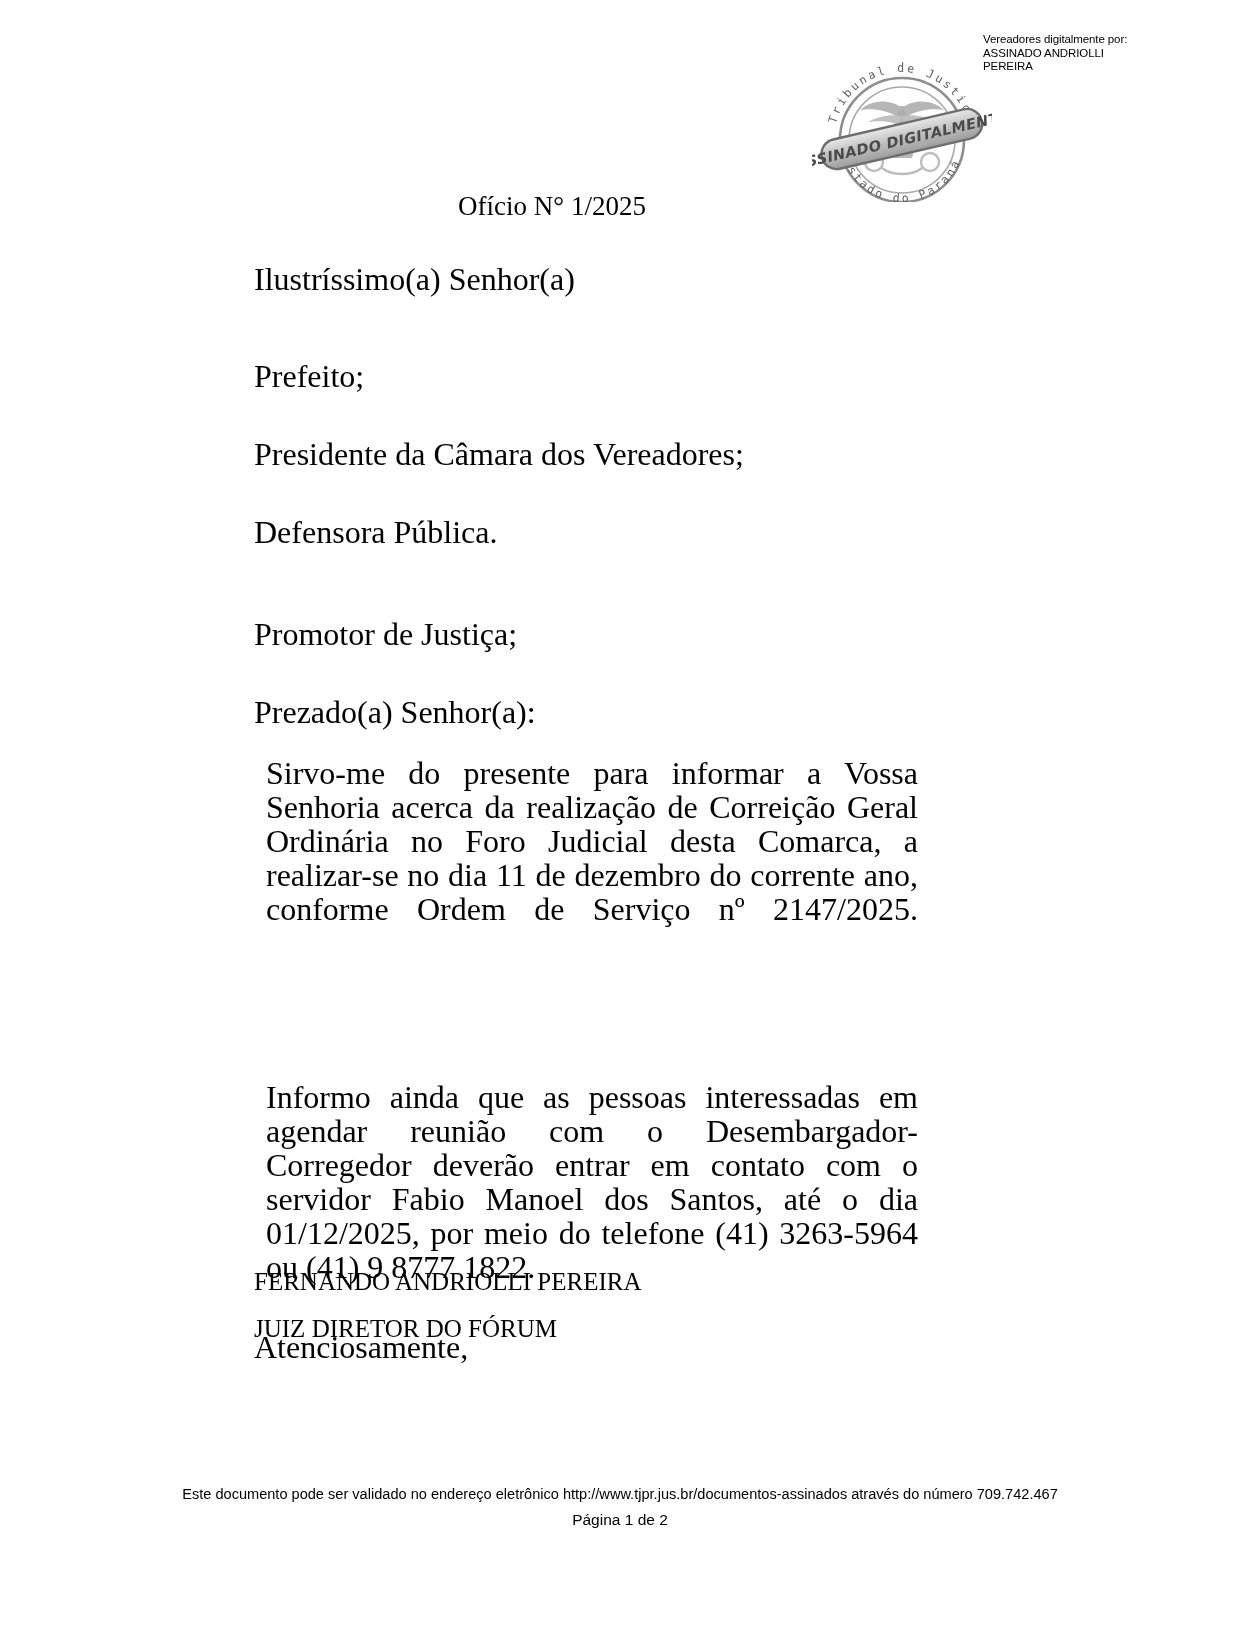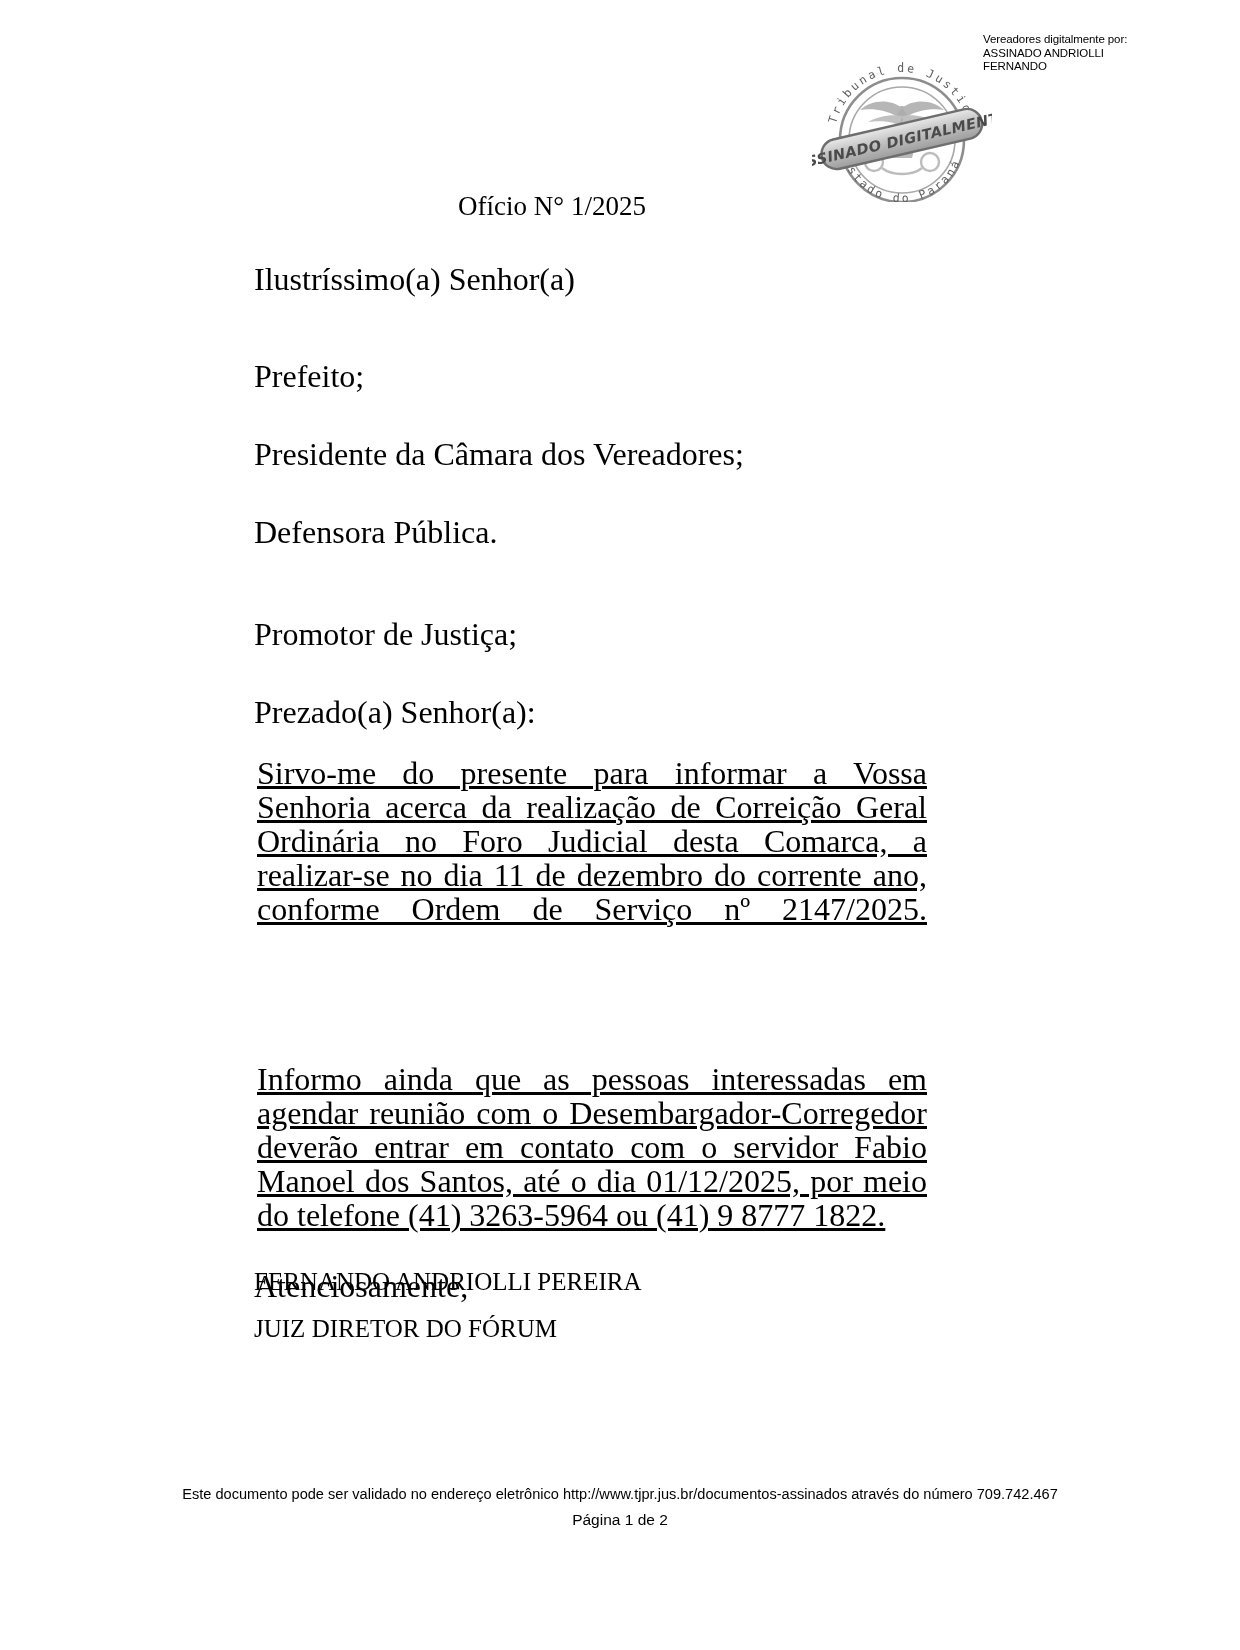--- a/index.html
+++ b/index.html
@@ -67,24 +67,23 @@
     white-space: nowrap;
   }
   .addr-line.first { margin-bottom: 63px; }
   .addr-line.last { margin-bottom: 68px; }
 
   .greeting {
     margin: 0 0 27px 0;
   }
 
   p.para {
-    margin: 3px;
+    margin: 12px;
     text-align: justify;
     text-justify: inter-word;
-    text-decoration: underline;
   }
   p.para.justify-all {
     text-align: justify;
   }
   p.para.justify-all::after {
     content: "";
     display: inline-block;
     width: 100%;
   }
 
@@ -174,21 +173,21 @@
       <g transform="rotate(-13 90 98)">
         <rect x="8" y="82" width="164" height="30" rx="15" fill="url(#bannerGrad)" stroke="#6e6e6e" stroke-width="2.4"></rect>
         <text x="90" y="103" text-anchor="middle" font-family="'DejaVu Sans', sans-serif" font-size="14.5" font-weight="bold" font-style="italic" fill="#4a4a4a" letter-spacing="0.4">ASSINADO DIGITALMENTE</text>
       </g>
     </svg>
   </div>
 
   <div class="cert-text">
     <div>Vereadores digitalmente por:</div>
     <div>ASSINADO ANDRIOLLI</div>
-    <div>FERNANDO</div>
+    <div>PEREIRA</div>
   </div>
 
   <div class="doc-title">Ofício N° 1/2025</div>
 
   <div class="body-block">
 
     <div class="addr-line first">Ilustríssimo(a) Senhor(a)</div>
 
 
     <div class="addr-line">Prefeito;</div>

